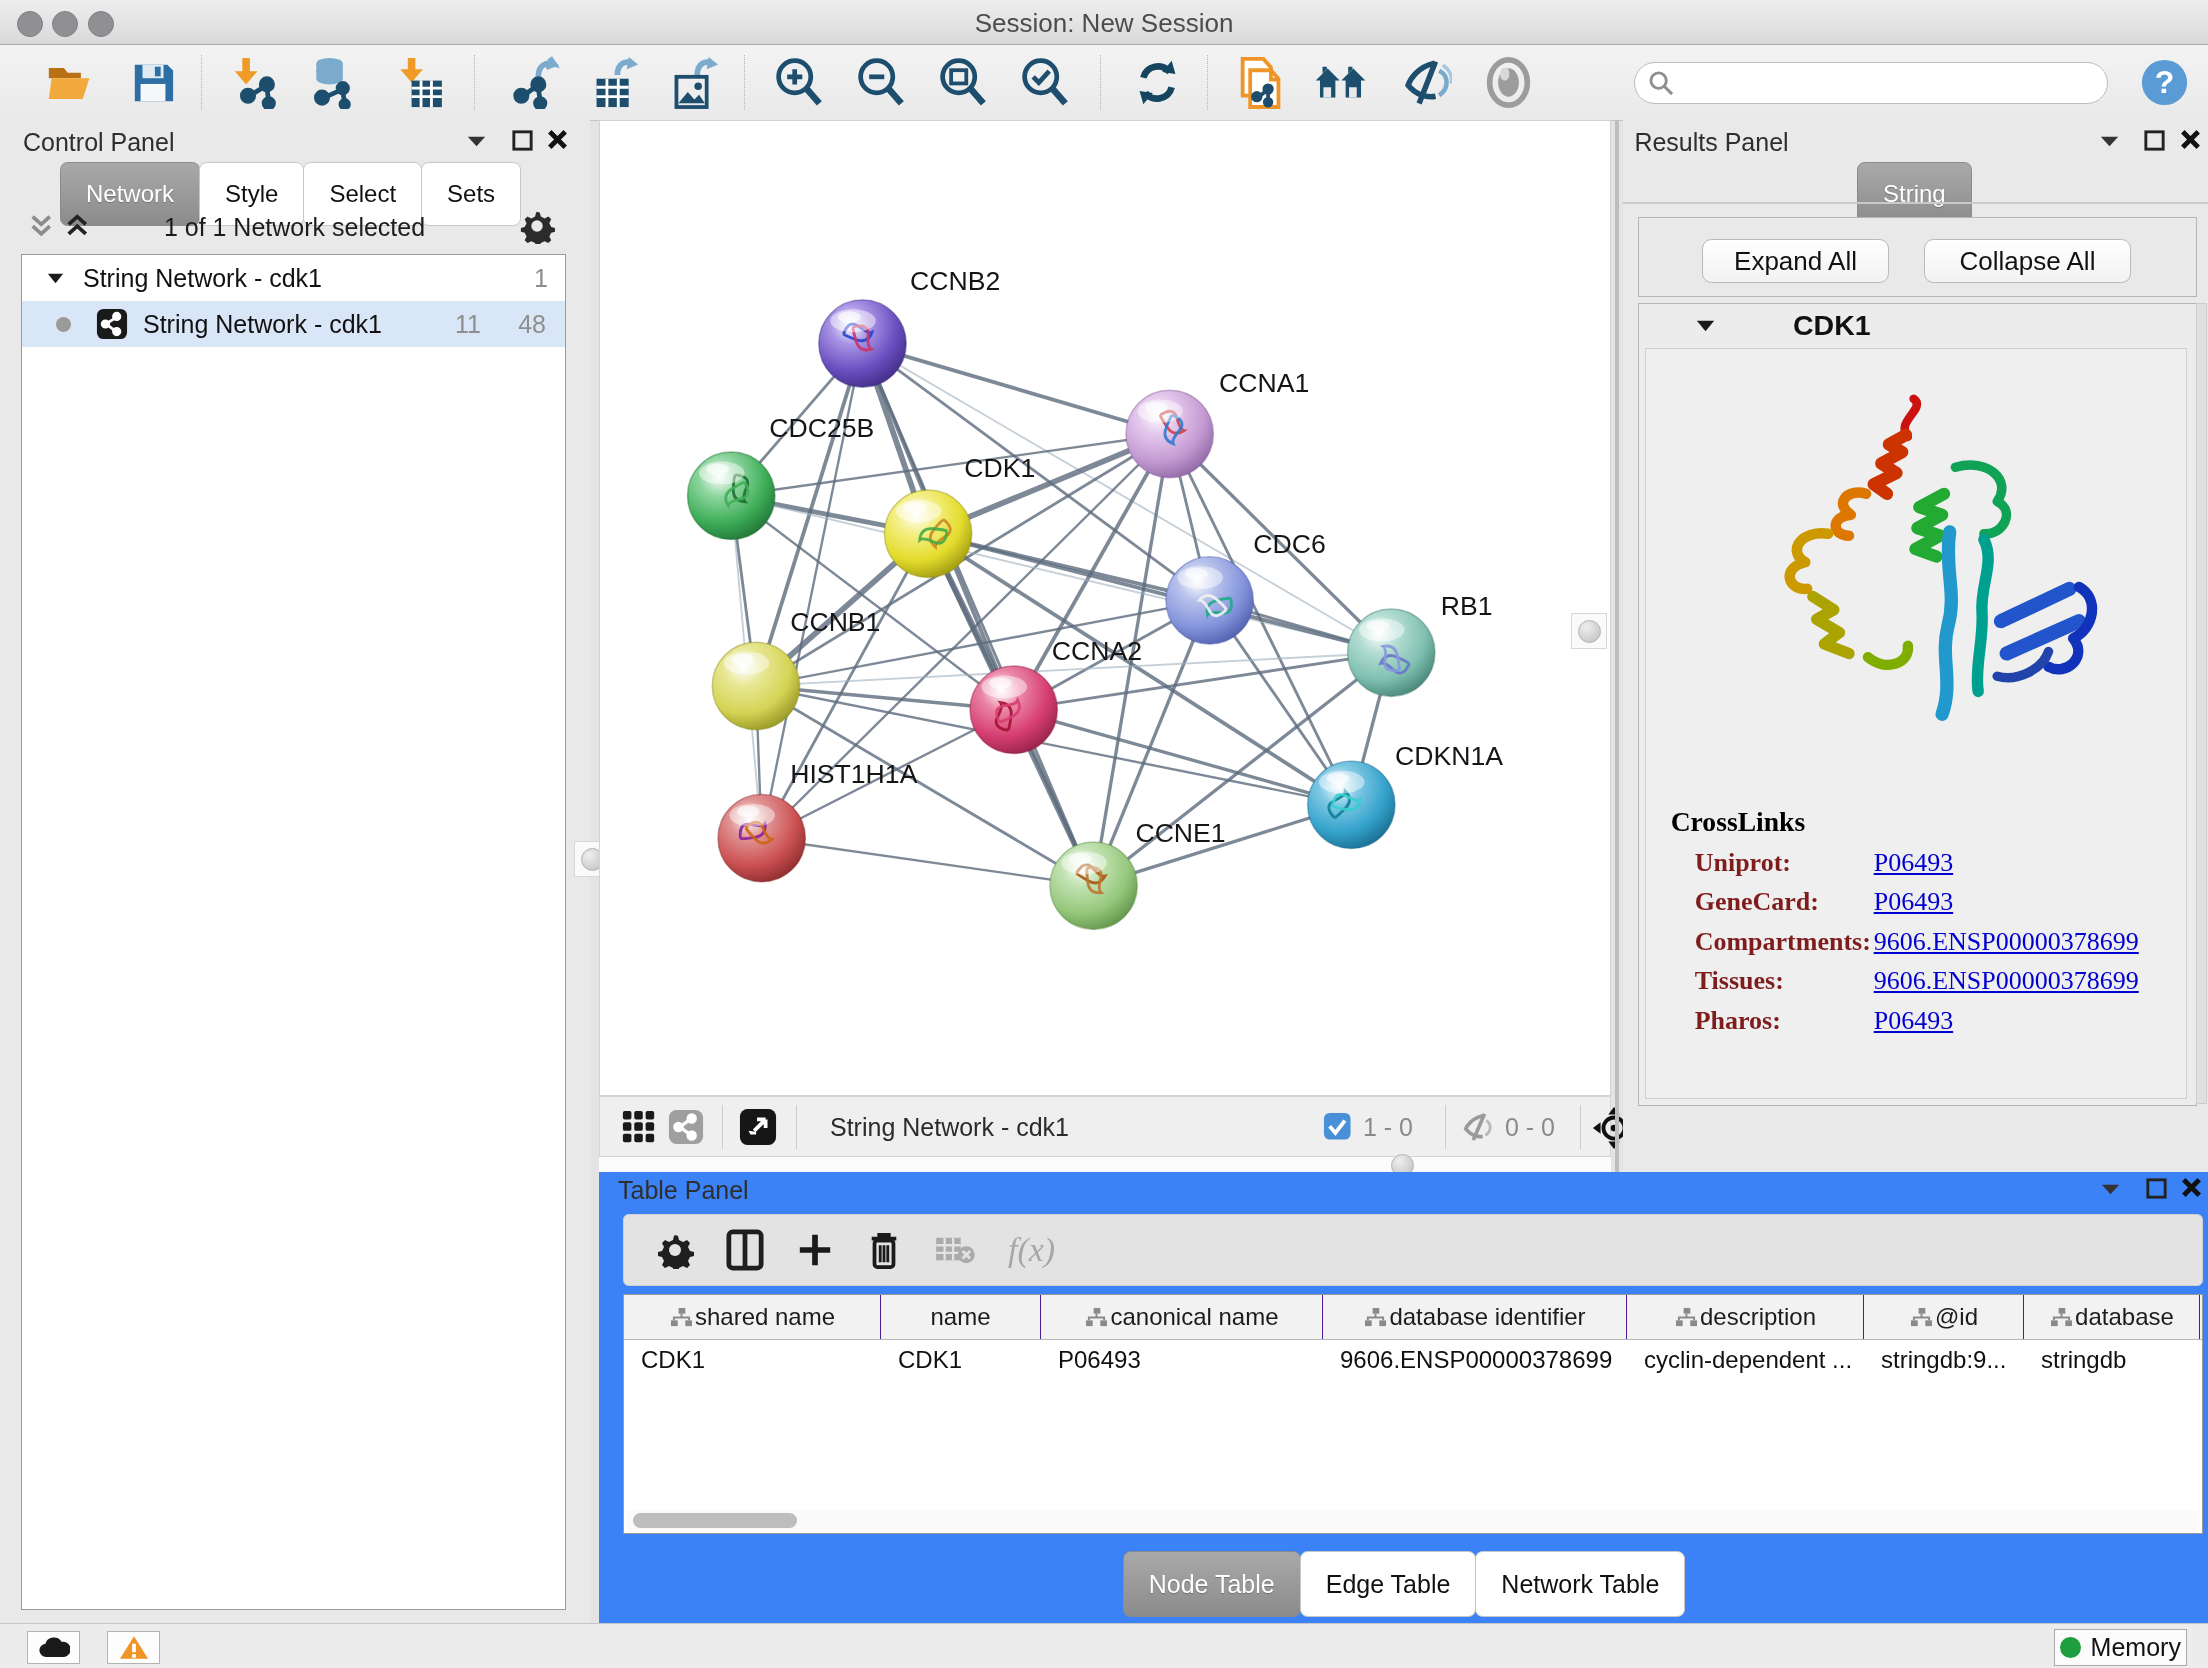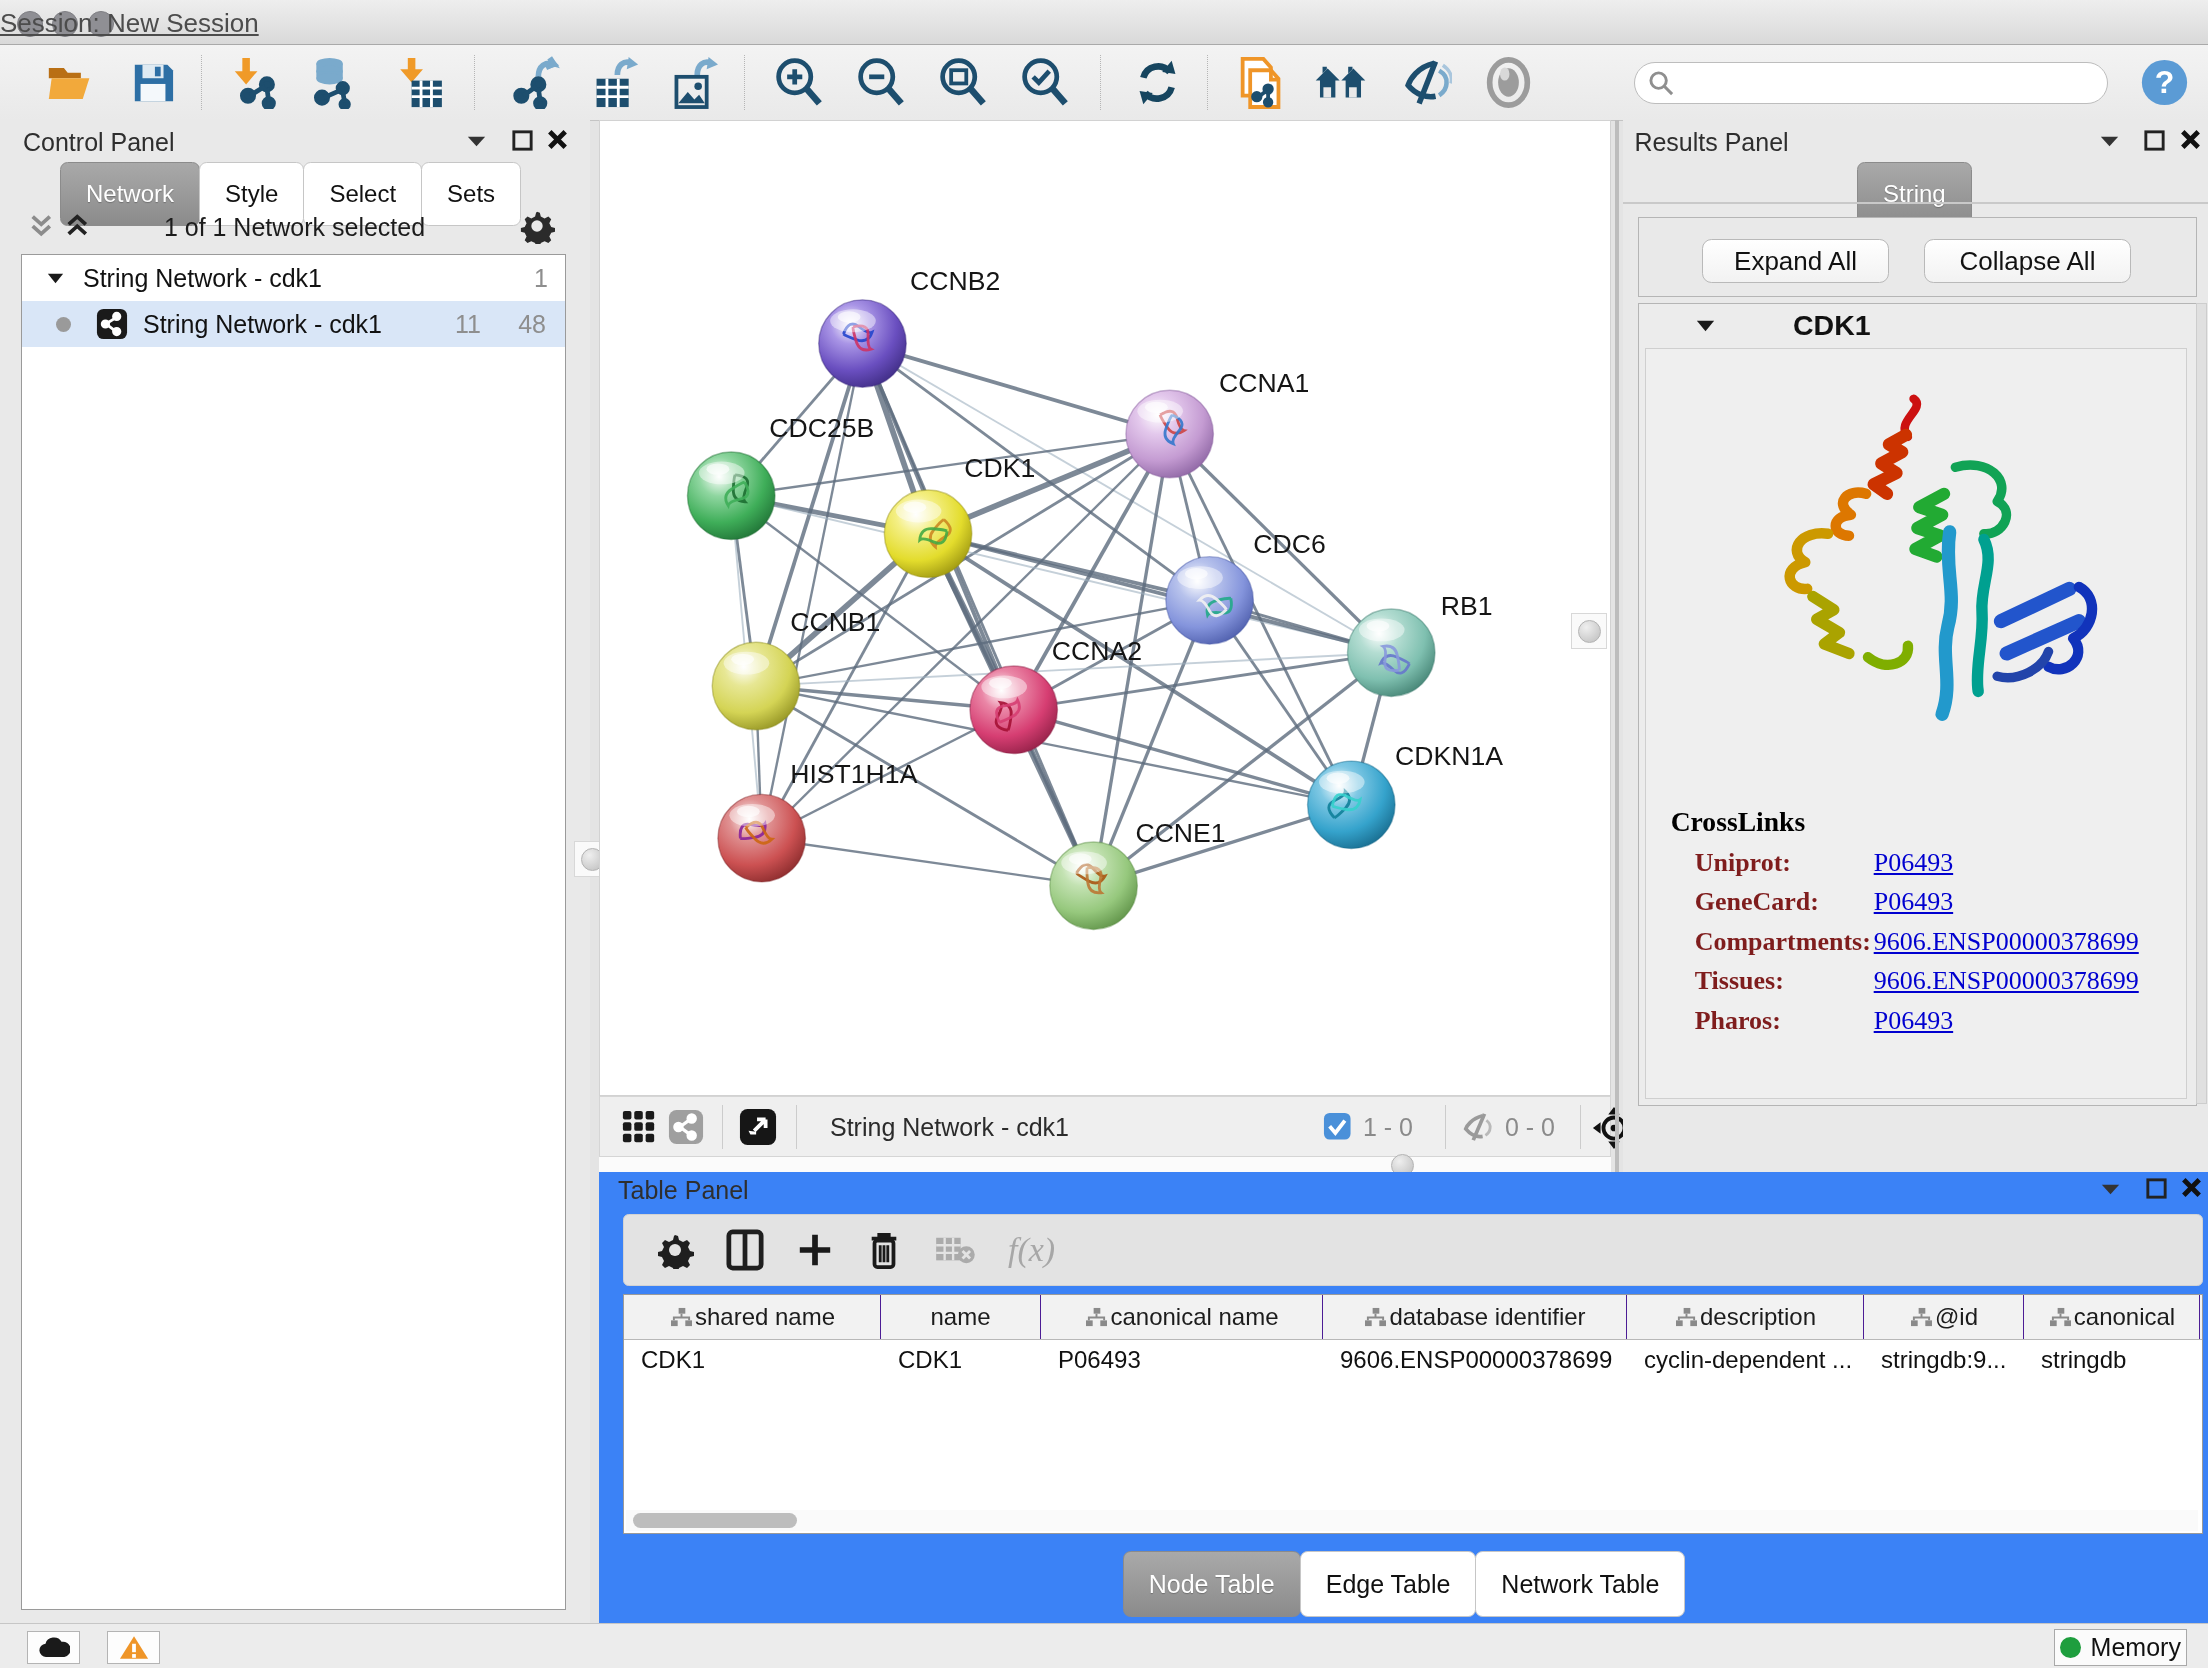--- a/index.html
+++ b/index.html
@@ -3,21 +3,21 @@
 <meta charset="utf-8">
 <style>
   html,body{margin:0;padding:0;width:2208px;height:1668px;overflow:hidden;
     font-family:"Liberation Sans",sans-serif;background:#e4e4e4;-webkit-font-smoothing:antialiased;}
   .abs{position:absolute;}
   
   #titlebar{left:0;top:0;width:2208px;height:44px;background:linear-gradient(#eeeeee,#d9d9d9);
     border-bottom:1px solid #a9a9a9;}
   .traffic{position:absolute;top:10.5px;width:24px;height:24px;border-radius:50%;
     background:#8f8f94;border:1px solid #7e7e83;}
-  #win-title{position:absolute;left:0;right:0;top:7.6px;text-align:left;font-size:26px;color:#4c4c4c;text-decoration:underline;}
+  #win-title{position:absolute;left:0;right:0;top:7.6px;text-align:center;font-size:26px;color:#4c4c4c;}
   
   #toolbar{left:0;top:45px;width:2208px;height:75px;background:linear-gradient(#f3f3f3,#e9e9e9);
     border-bottom:1px solid #c4c4c4;}
   .tb-icon{position:absolute;top:11.4px;width:53px;height:53px;display:flex;align-items:center;justify-content:center;}
   .tb-sep{position:absolute;top:9.5px;height:55px;width:0;border-left:1.9px dotted #b5b5b5;}
   #search-field{position:absolute;left:1634px;top:17px;width:474px;height:42px;background:#ffffff;
     border:1px solid #bdbdbd;border-radius:21px;display:flex;align-items:center;padding-left:13.3px;box-sizing:border-box;}
   #search-input{border:none;outline:none;font-size:23px;flex:1;background:transparent;}
   
   .panel-title{font-size:25px;color:#2e2e2e;}
@@ -815,21 +815,21 @@
         </div>
         <div class="th" style="width: 176px; flex: 0 0 176px;">
           <svg width="25" height="21" viewBox="0 0 26 22">
             <g fill="#8a8a8a">
               <rect x="10" y="1" width="7" height="6"></rect>
               <rect x="2" y="14" width="7" height="6"></rect>
               <rect x="17" y="14" width="7" height="6"></rect>
               <path d="M13 7 v4 M5 14 v-3 h16 v3 M13 7 v4" stroke="#8a8a8a" stroke-width="2" fill="none"></path>
             </g>
           </svg>
-          <span>canonical</span>
+          <span>database</span>
         </div>
       </div>
     <div id="tbl-row">
         <div class="td" style="width: 257px; flex: 0 0 257px;">CDK1</div>
         <div class="td" style="width: 160px; flex: 0 0 160px;">CDK1</div>
         <div class="td" style="width: 282px; flex: 0 0 282px;">P06493</div>
         <div class="td" style="width: 304px; flex: 0 0 304px;">9606.ENSP00000378699</div>
         <div class="td" style="width: 237px; flex: 0 0 237px;">cyclin-dependent ...</div>
         <div class="td" style="width: 160px; flex: 0 0 160px;">stringdb:9...</div>
         <div class="td" style="width: 176px; flex: 0 0 176px;">stringdb</div>

